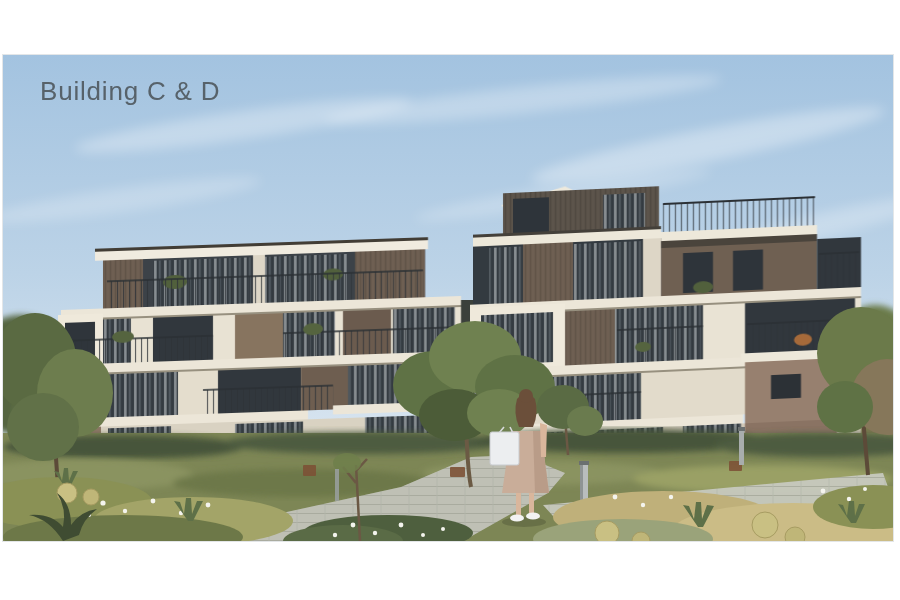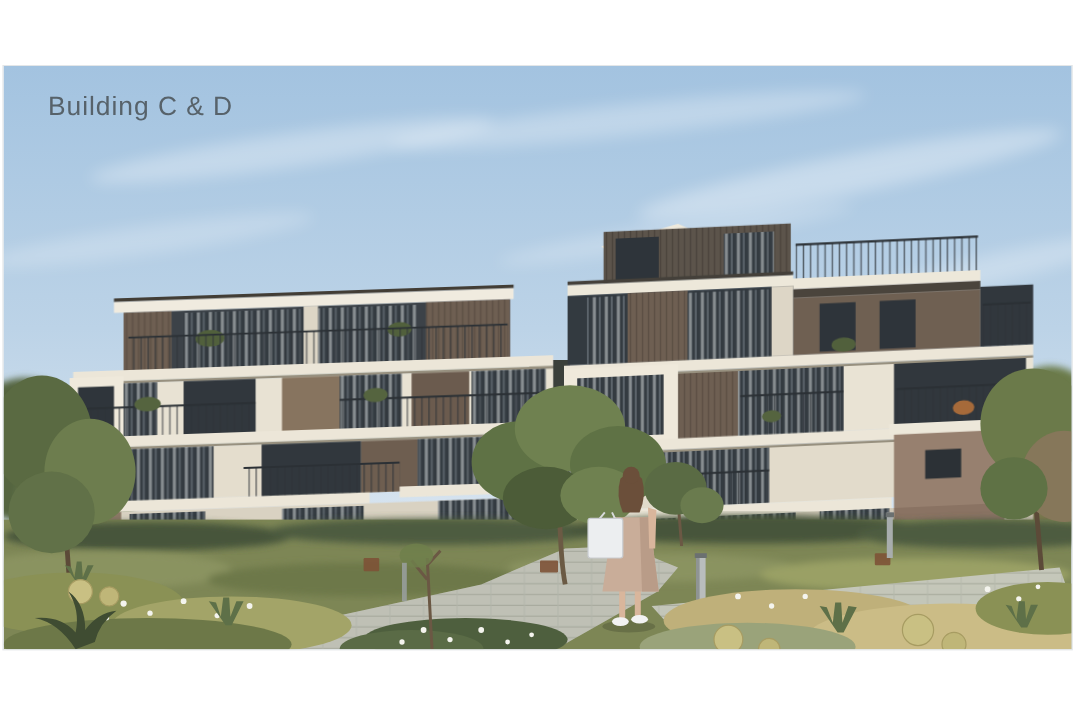--- a/index.html
+++ b/index.html
@@ -3,21 +3,21 @@
 <meta charset="utf-8">
 <style>
   html,body{margin:0;padding:0;background:#ffffff;}
   body{width:900px;height:600px;position:relative;overflow:hidden;
        font-family:"Liberation Sans", sans-serif;}
   .slide{position:absolute;left:0;top:0;width:900px;height:600px;background:#ffffff;}
   .render{position:absolute;left:3px;top:55px;width:890px;height:486px;
           outline:1px solid #e3e6e8;background:#bcd3e7;}
   .render svg{display:block;width:890px;height:486px;}
   .slide-title{position:absolute;left:37px;top:21px;
-               font-size:22px;letter-spacing:.8px;color:#57626a;font-weight:400;}
+               font-size:26px;letter-spacing:.8px;color:#57626a;font-weight:400;}
 </style>
 </head>
 <body>
 
 <div class="slide">
   <div class="render">
     <svg viewBox="0 0 890 486" role="img" aria-label="Architectural rendering of two modern terraced apartment buildings (C and D) with stepped white balconies, dark glazing and wood panels, desert-style landscaping, a paved stone walkway, light bollards, and a woman seen from behind carrying a white tote bag">
       <defs>
         <linearGradient id="sky" x1="0" y1="0" x2="0" y2="1">
           <stop offset="0" stop-color="#a3c3e0"></stop>

